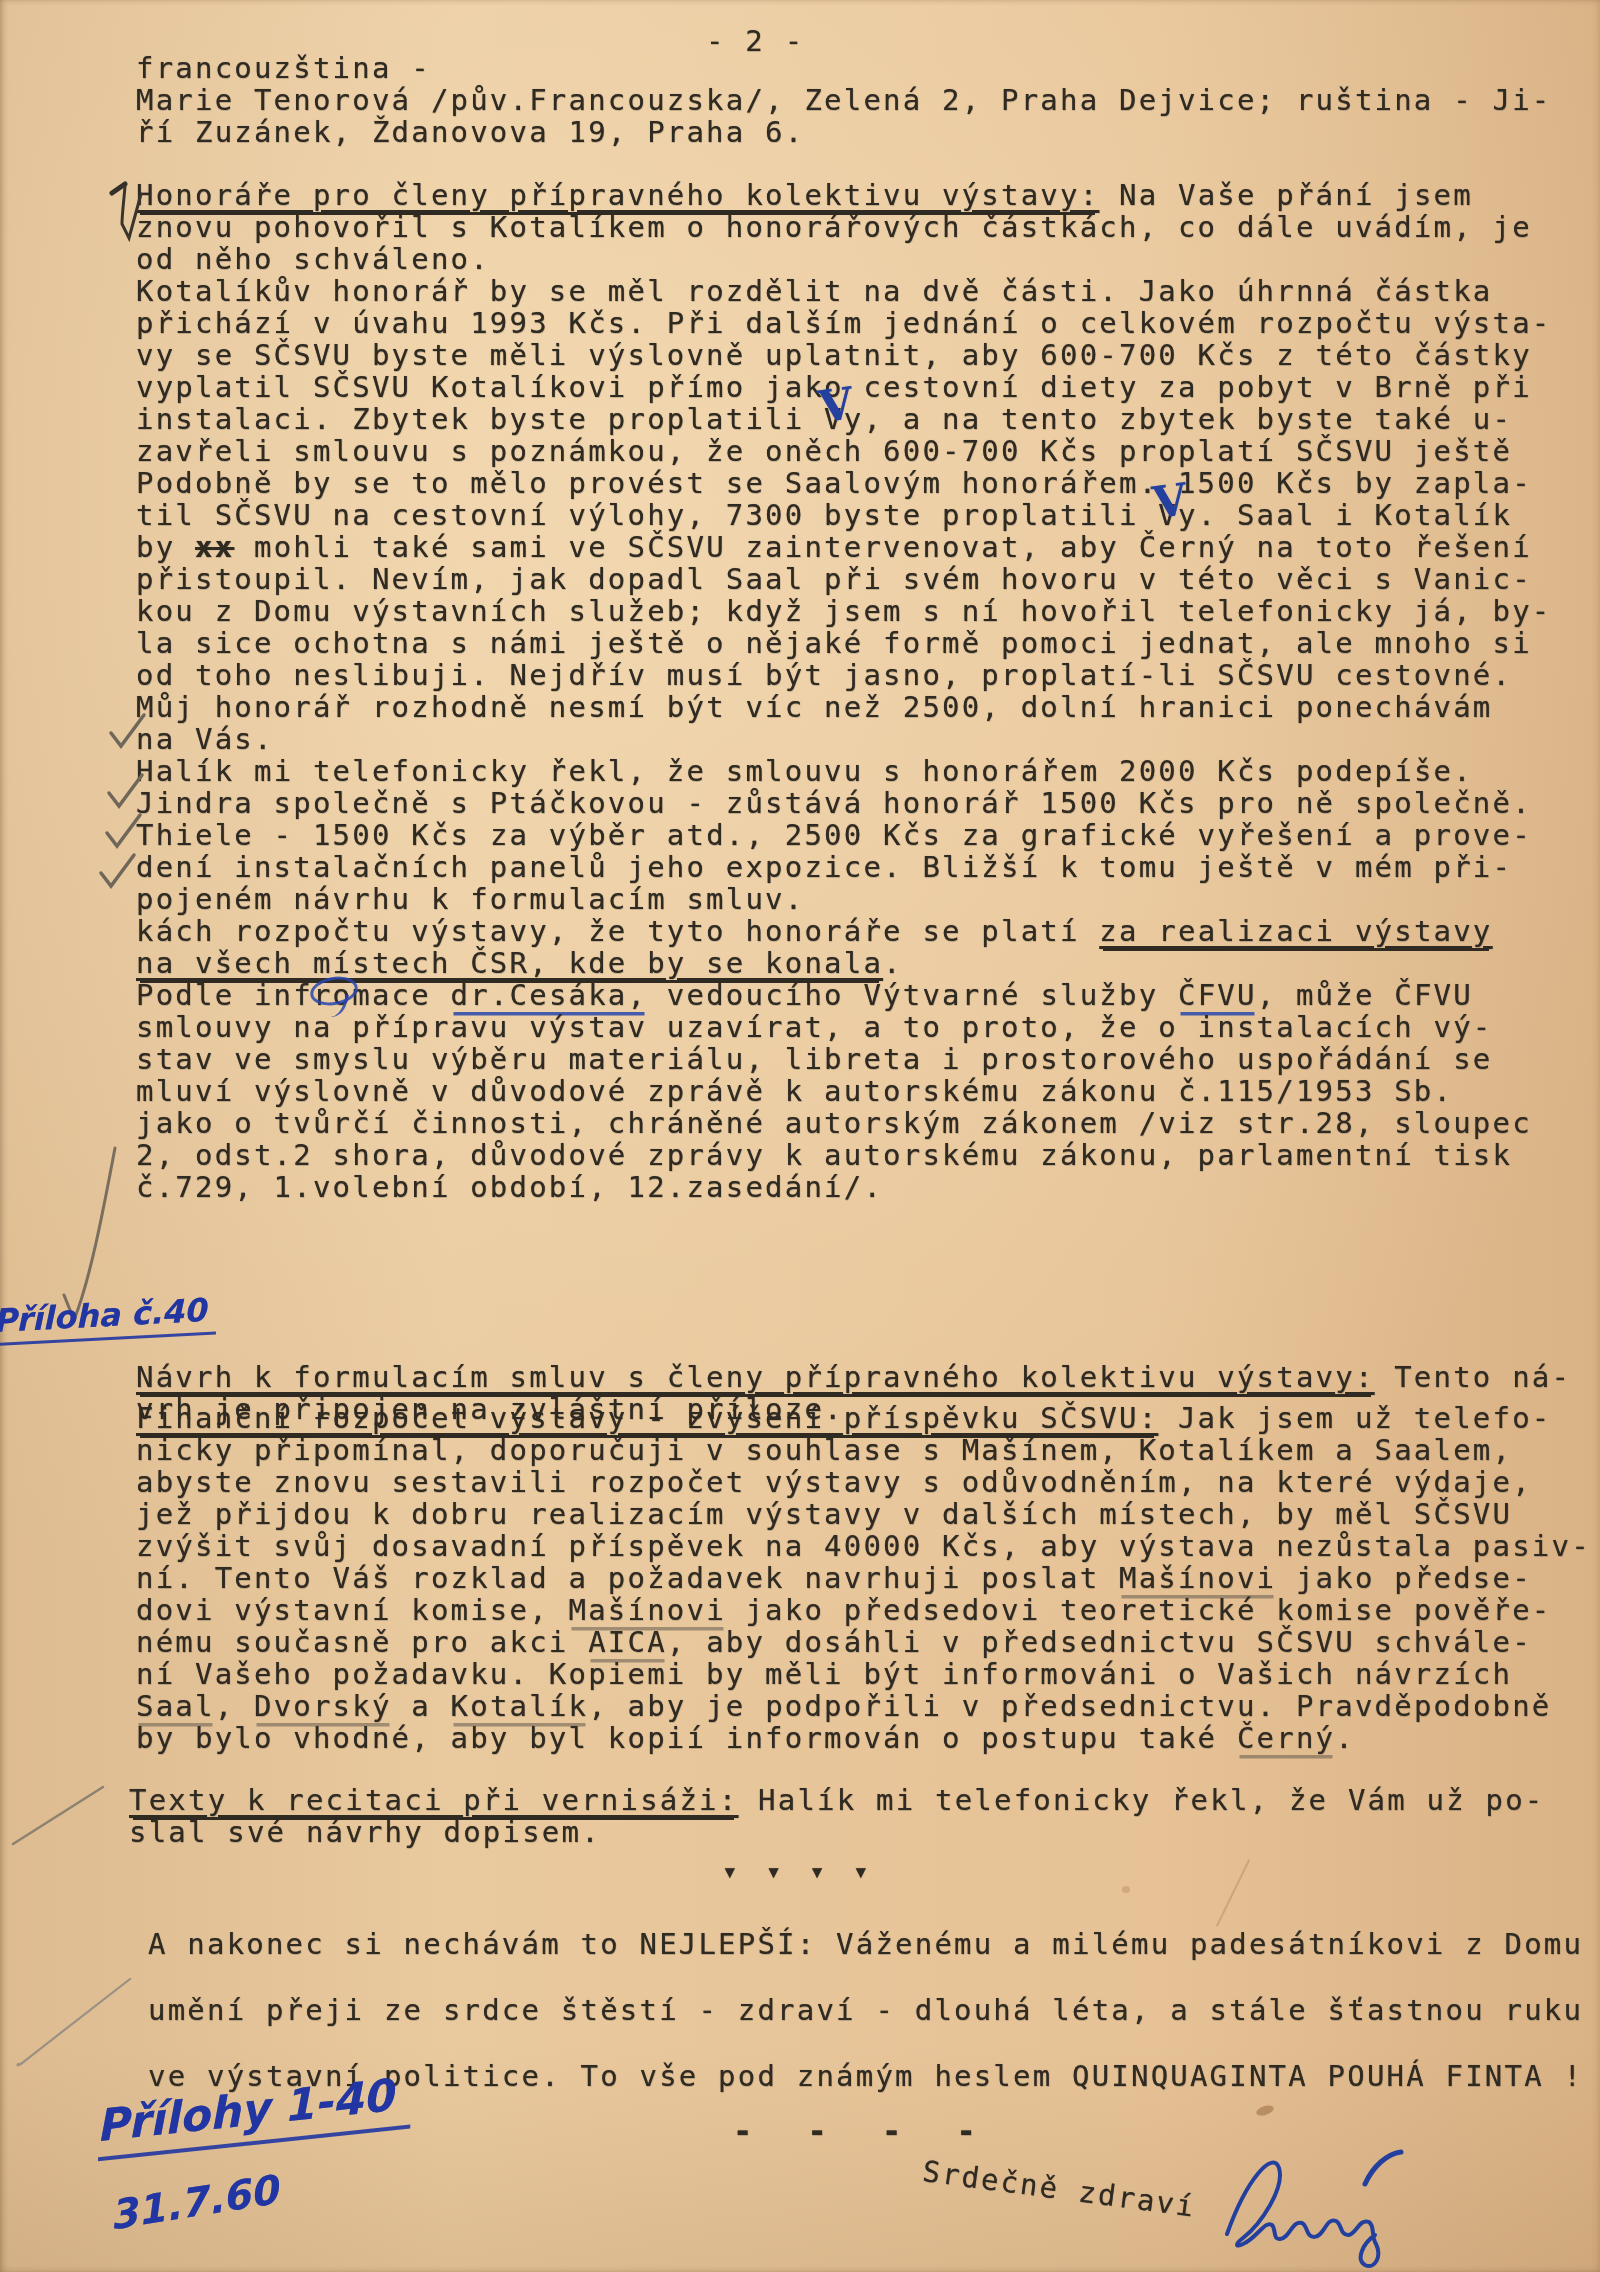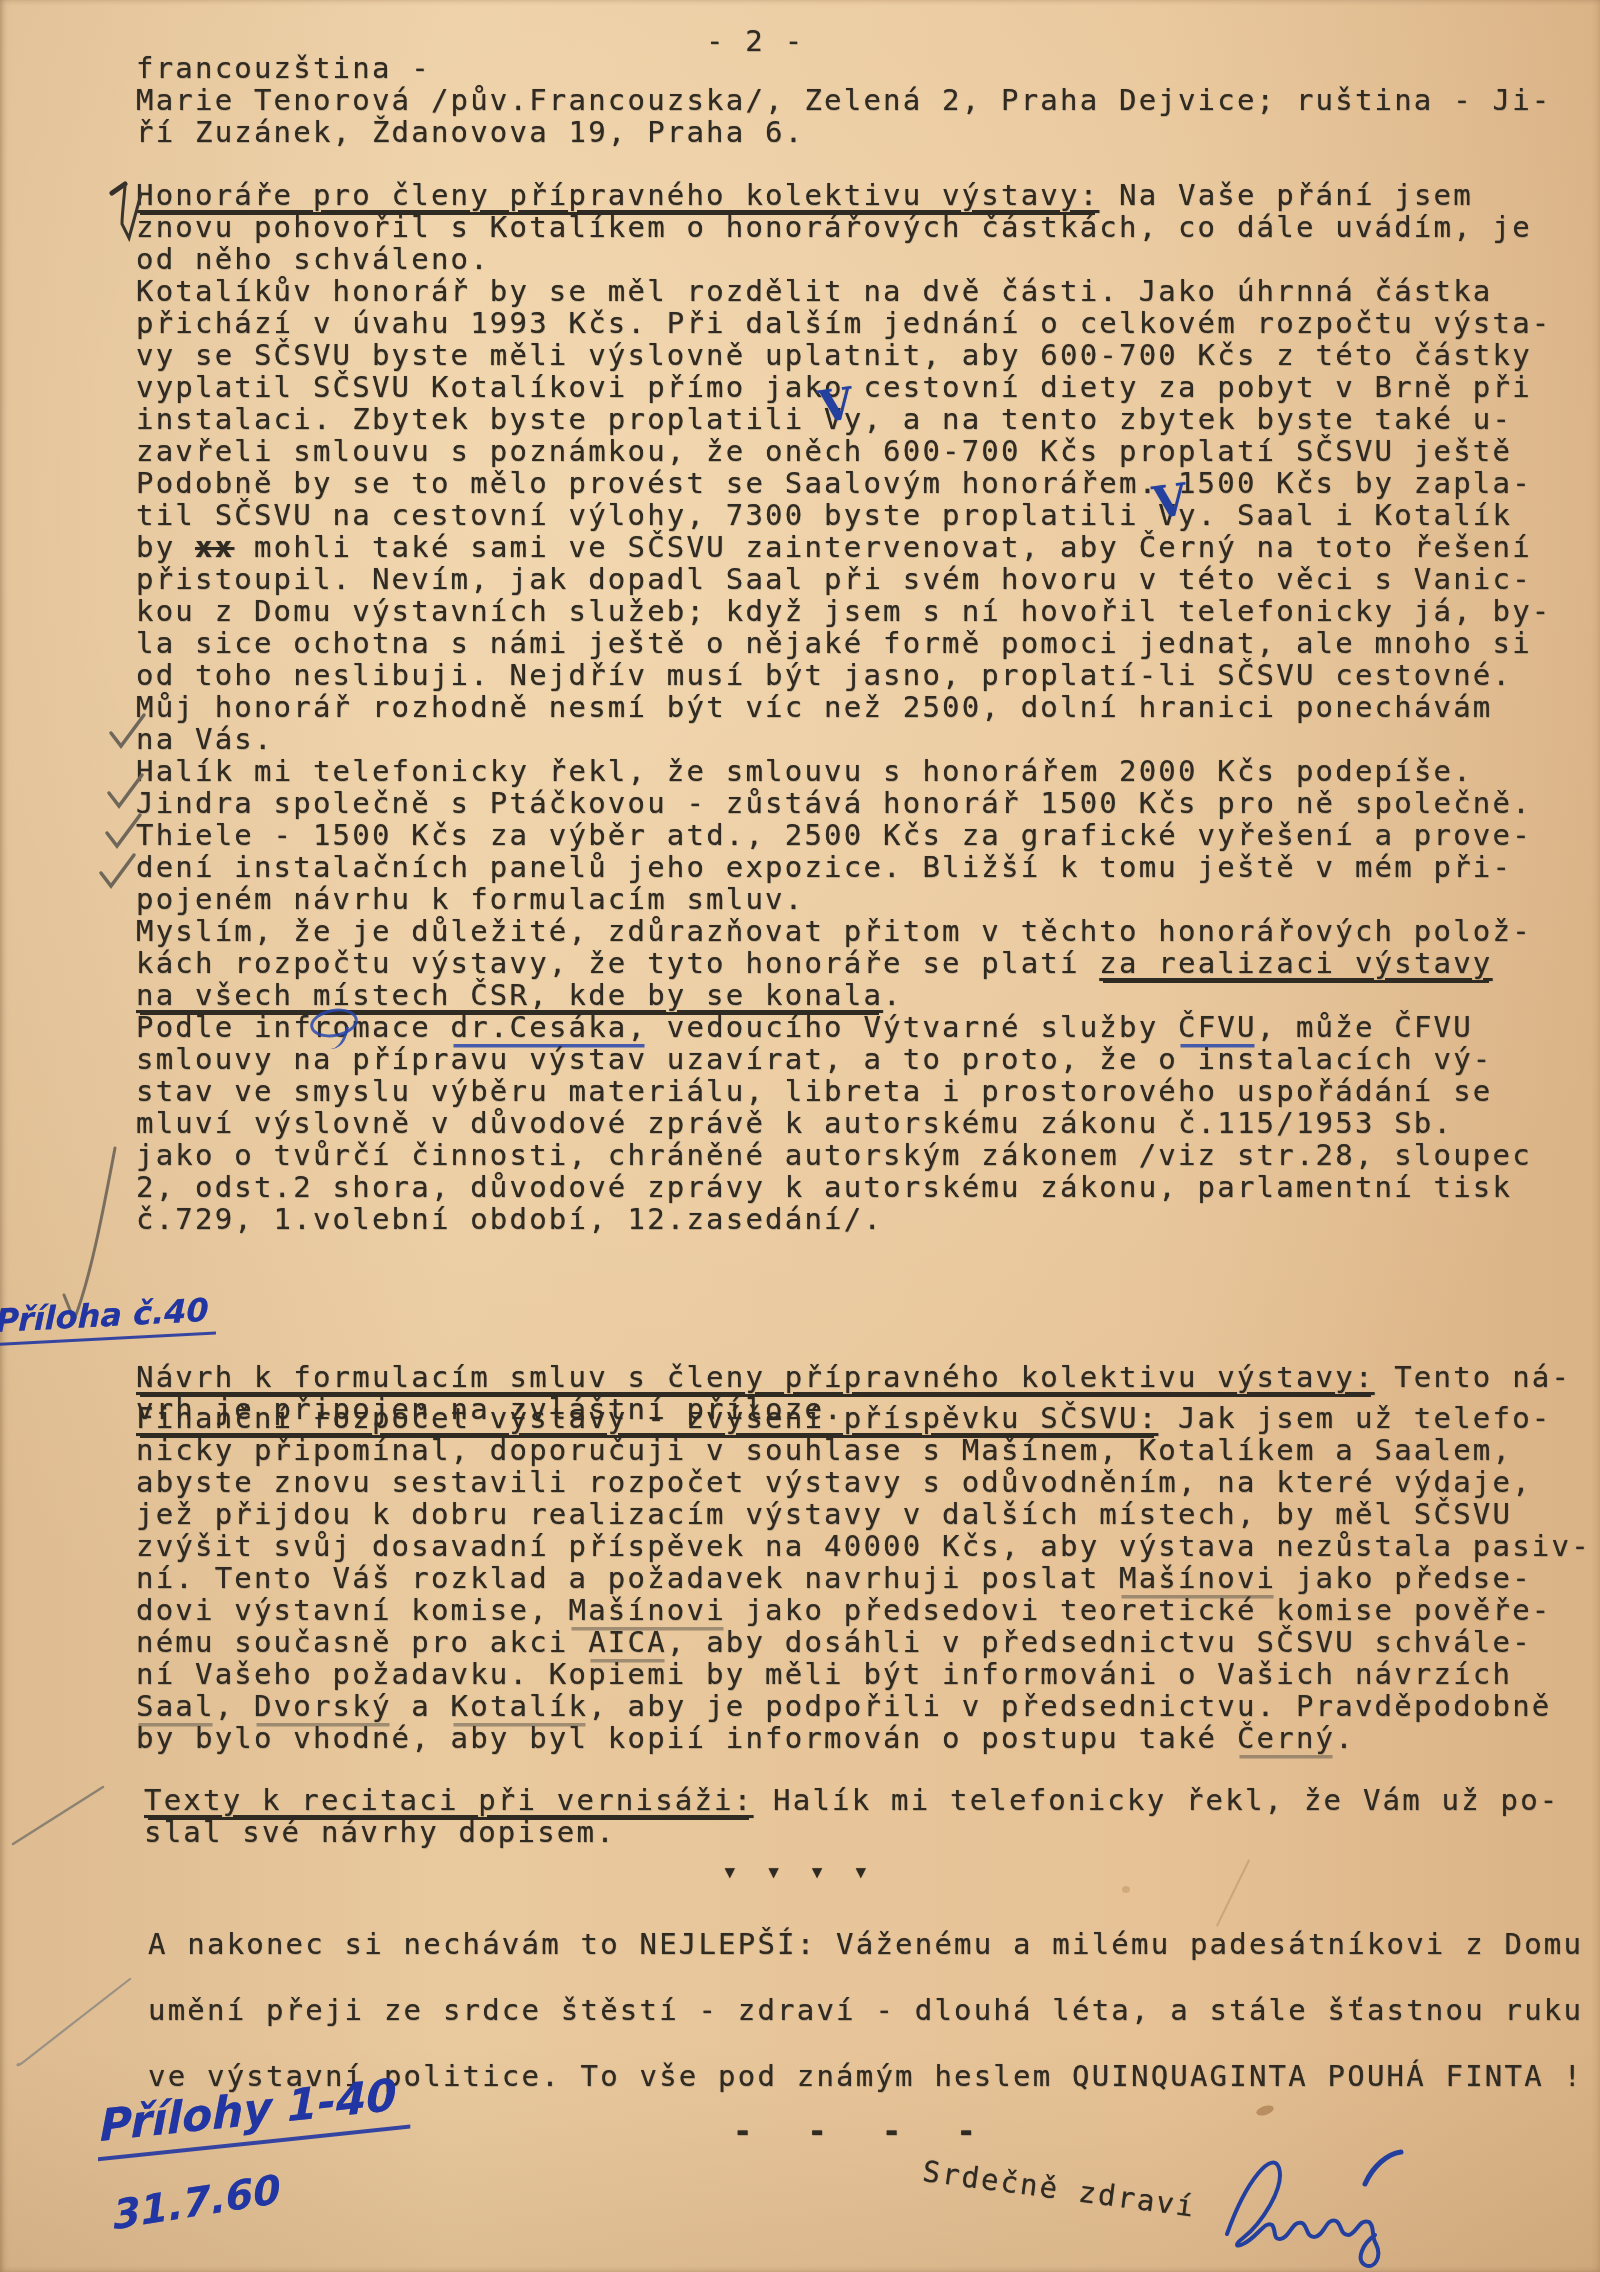--- a/index.html
+++ b/index.html
@@ -105,21 +105,20 @@
       <div class="tline"><span>kou z Domu výstavních služeb; když jsem s ní hovořil telefonicky já, by-</span></div>
       <div class="tline"><span>la sice ochotna s námi ještě o nějaké formě pomoci jednat, ale mnoho si</span></div>
       <div class="tline"><span>od toho neslibuji. Nejdřív musí být jasno, proplatí-li SČSVU cestovné.</span></div>
       <div class="tline"><span class="seg-u">Můj honorář</span><span> rozhodně nesmí být víc než 2500, dolní hranici ponechávám</span></div>
       <div class="tline"><span>na Vás.</span></div>
       <div class="tline"><span class="seg-u">Halík</span><span> mi telefonicky řekl, že smlouvu s honorářem 2000 Kčs podepíše.</span></div>
       <div class="tline"><span class="seg-u">Jindra společně s Ptáčkovou -</span><span> zůstává honorář 1500 Kčs pro ně společně.</span></div>
       <div class="tline"><span class="seg-u">Thiele -</span><span> 1500 Kčs za výběr atd., 2500 Kčs za grafické vyřešení a prove-</span></div>
       <div class="tline"><span>dení instalačních panelů jeho expozice. Bližší k tomu ještě v mém při-</span></div>
       <div class="tline"><span>pojeném návrhu k formulacím smluv.</span></div>
-      <div class="tline"><span>Myslím, že je důležité, zdůrazňovat přitom v těchto honorářových polož-</span></div>
       <div class="tline"><span>kách rozpočtu výstavy, že tyto honoráře se platí </span><span class="seg-u2">za realizaci výstavy</span></div>
       <div class="tline"><span class="seg-u2">na všech místech ČSR, kde by se konala</span><span>.</span></div>
       <div class="tline"><span>Podle inf</span><span class="seg-transpose">ro</span><span>mace </span><span class="seg-bu">dr.Česáka,</span><span> vedoucího Výtvarné služby </span><span class="seg-bu">ČFVU</span><span>, může ČFVU</span></div>
       <div class="tline"><span>smlouvy na přípravu výstav uzavírat, a to proto, že o instalacích vý-</span></div>
       <div class="tline"><span>stav ve smyslu výběru materiálu, libreta i prostorového uspořádání se</span></div>
       <div class="tline"><span>mluví výslovně v důvodové zprávě k autorskému zákonu č.115/1953 Sb.</span></div>
       <div class="tline"><span>jako o tvůrčí činnosti, chráněné autorským zákonem /viz str.28, sloupec</span></div>
       <div class="tline"><span>2, odst.2 shora, důvodové zprávy k autorskému zákonu, parlamentní tisk</span></div>
       <div class="tline"><span>č.729, 1.volební období, 12.zasedání/.</span></div>
     </div>
@@ -136,21 +135,21 @@
       <div class="tline"><span>jež přijdou k dobru realizacím výstavy v dalších místech, by měl SČSVU</span></div>
       <div class="tline"><span>zvýšit svůj dosavadní příspěvek na 40000 Kčs, aby výstava nezůstala pasiv-</span></div>
       <div class="tline"><span>ní. Tento Váš rozklad a požadavek navrhuji poslat </span><span class="seg-pu">Mašínovi</span><span> jako předse-</span></div>
       <div class="tline"><span>dovi výstavní komise, </span><span class="seg-pu">Mašínovi</span><span> jako předsedovi teoretické komise pověře-</span></div>
       <div class="tline"><span>nému současně pro akci </span><span class="seg-pu">AICA</span><span>, aby dosáhli v předsednictvu SČSVU schvále-</span></div>
       <div class="tline"><span>ní Vašeho požadavku. Kopiemi by měli být informováni o Vašich návrzích</span></div>
       <div class="tline"><span class="seg-pu">Saal</span><span>, </span><span class="seg-pu">Dvorský</span><span> a </span><span class="seg-pu">Kotalík</span><span>, aby je podpořili v předsednictvu. Pravděpodobně</span></div>
       <div class="tline"><span>by bylo vhodné, aby byl kopií informován o postupu také </span><span class="seg-pu">Černý</span><span>.</span></div>
     </div>
 
-  <div class="block typed" style="left:120px;top:1784px;">
+  <div class="block typed" style="left:105px;top:1784px;">
       <div class="tline"><span class="seg-u2">Texty k recitaci při vernisáži:</span><span> Halík mi telefonicky řekl, že Vám už po-</span></div>
       <div class="tline"><span>slal své návrhy dopisem.</span></div>
     </div>
 
   <div class="separator">▾▾▾▾</div>
 
   <div class="block typed wide" style="left:124px;top:1911px;">
       <div class="tline"><span>A nakonec si nechávám to NEJLEPŠÍ: Váženému a milému padesátníkovi z Domu</span></div>
       <div class="tline"><span>umění přeji ze srdce štěstí - zdraví - dlouhá léta, a stále šťastnou ruku</span></div>
       <div class="tline"><span>ve výstavní politice. To vše pod známým heslem QUINQUAGINTA POUHÁ FINTA !</span></div>

